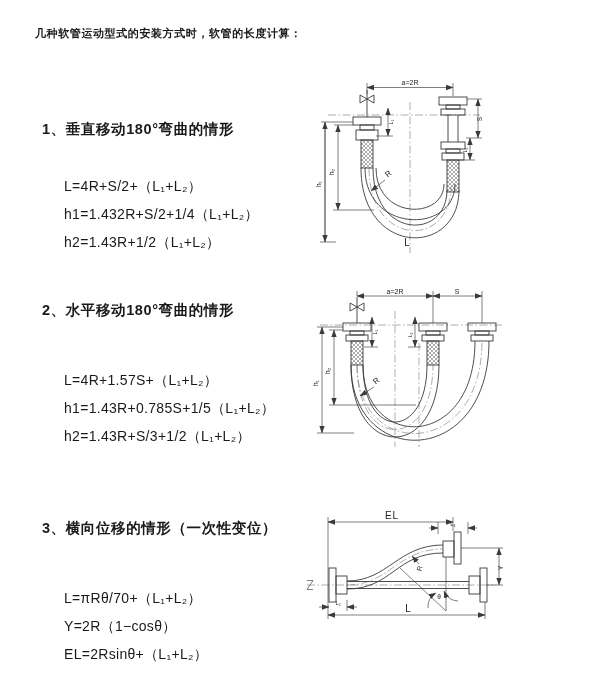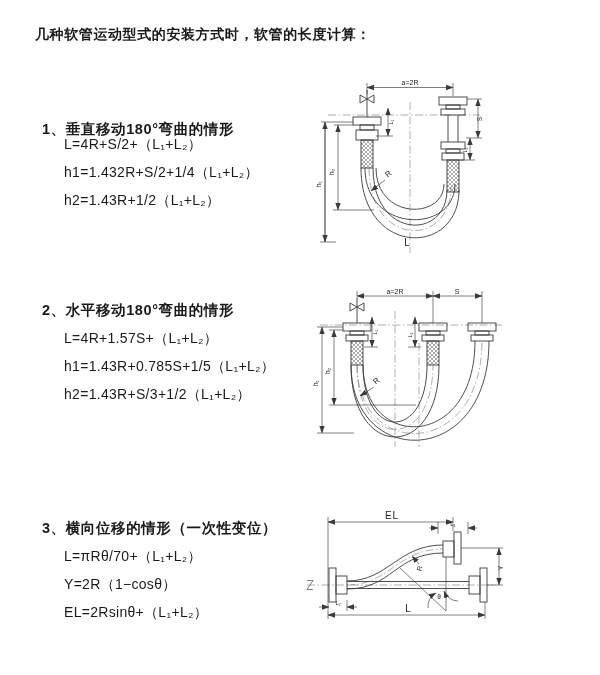--- a/index.html
+++ b/index.html
@@ -2,23 +2,23 @@
 <html><head>
 <meta charset="utf-8">
 <style>
   html,body{margin:0;padding:0;}
   body{
     width:600px;height:675px;position:relative;overflow:hidden;
     background:#ffffff;color:#1a1a1a;
     font-family:"Liberation Sans","DejaVu Sans",sans-serif;
   }
   .abs{position:absolute;white-space:nowrap;}
-  .page-title{left:35px;top:26px;font-size:14px;font-weight:700;letter-spacing:.6px;}
+  .page-title{left:35px;top:26px;font-size:11px;font-weight:700;letter-spacing:.6px;}
   .sec-heading{font-size:14.5px;font-weight:700;letter-spacing:.6px;}
-  .formula{font-size:14px;font-weight:400;letter-spacing:.3px;}
+  .formula{font-size:14px;font-weight:400;letter-spacing:.3px;margin-top:42px;}
   svg.diag{position:absolute;overflow:visible;}
   svg text{fill:#222;stroke:none;font-family:"Liberation Sans","DejaVu Sans",sans-serif;}
   .obj{stroke:#3a3a3a;stroke-width:.9;fill:none;}
   .dim{stroke:#3a3a3a;stroke-width:.65;fill:none;}
   .cl{stroke:#6a6a6a;stroke-width:.55;fill:none;stroke-dasharray:8 2.5 1.5 2.5;}
 </style>
 </head>
 <body>
 
 <div class="abs page-title">几种软管运动型式的安装方式时，软管的长度计算：</div>

